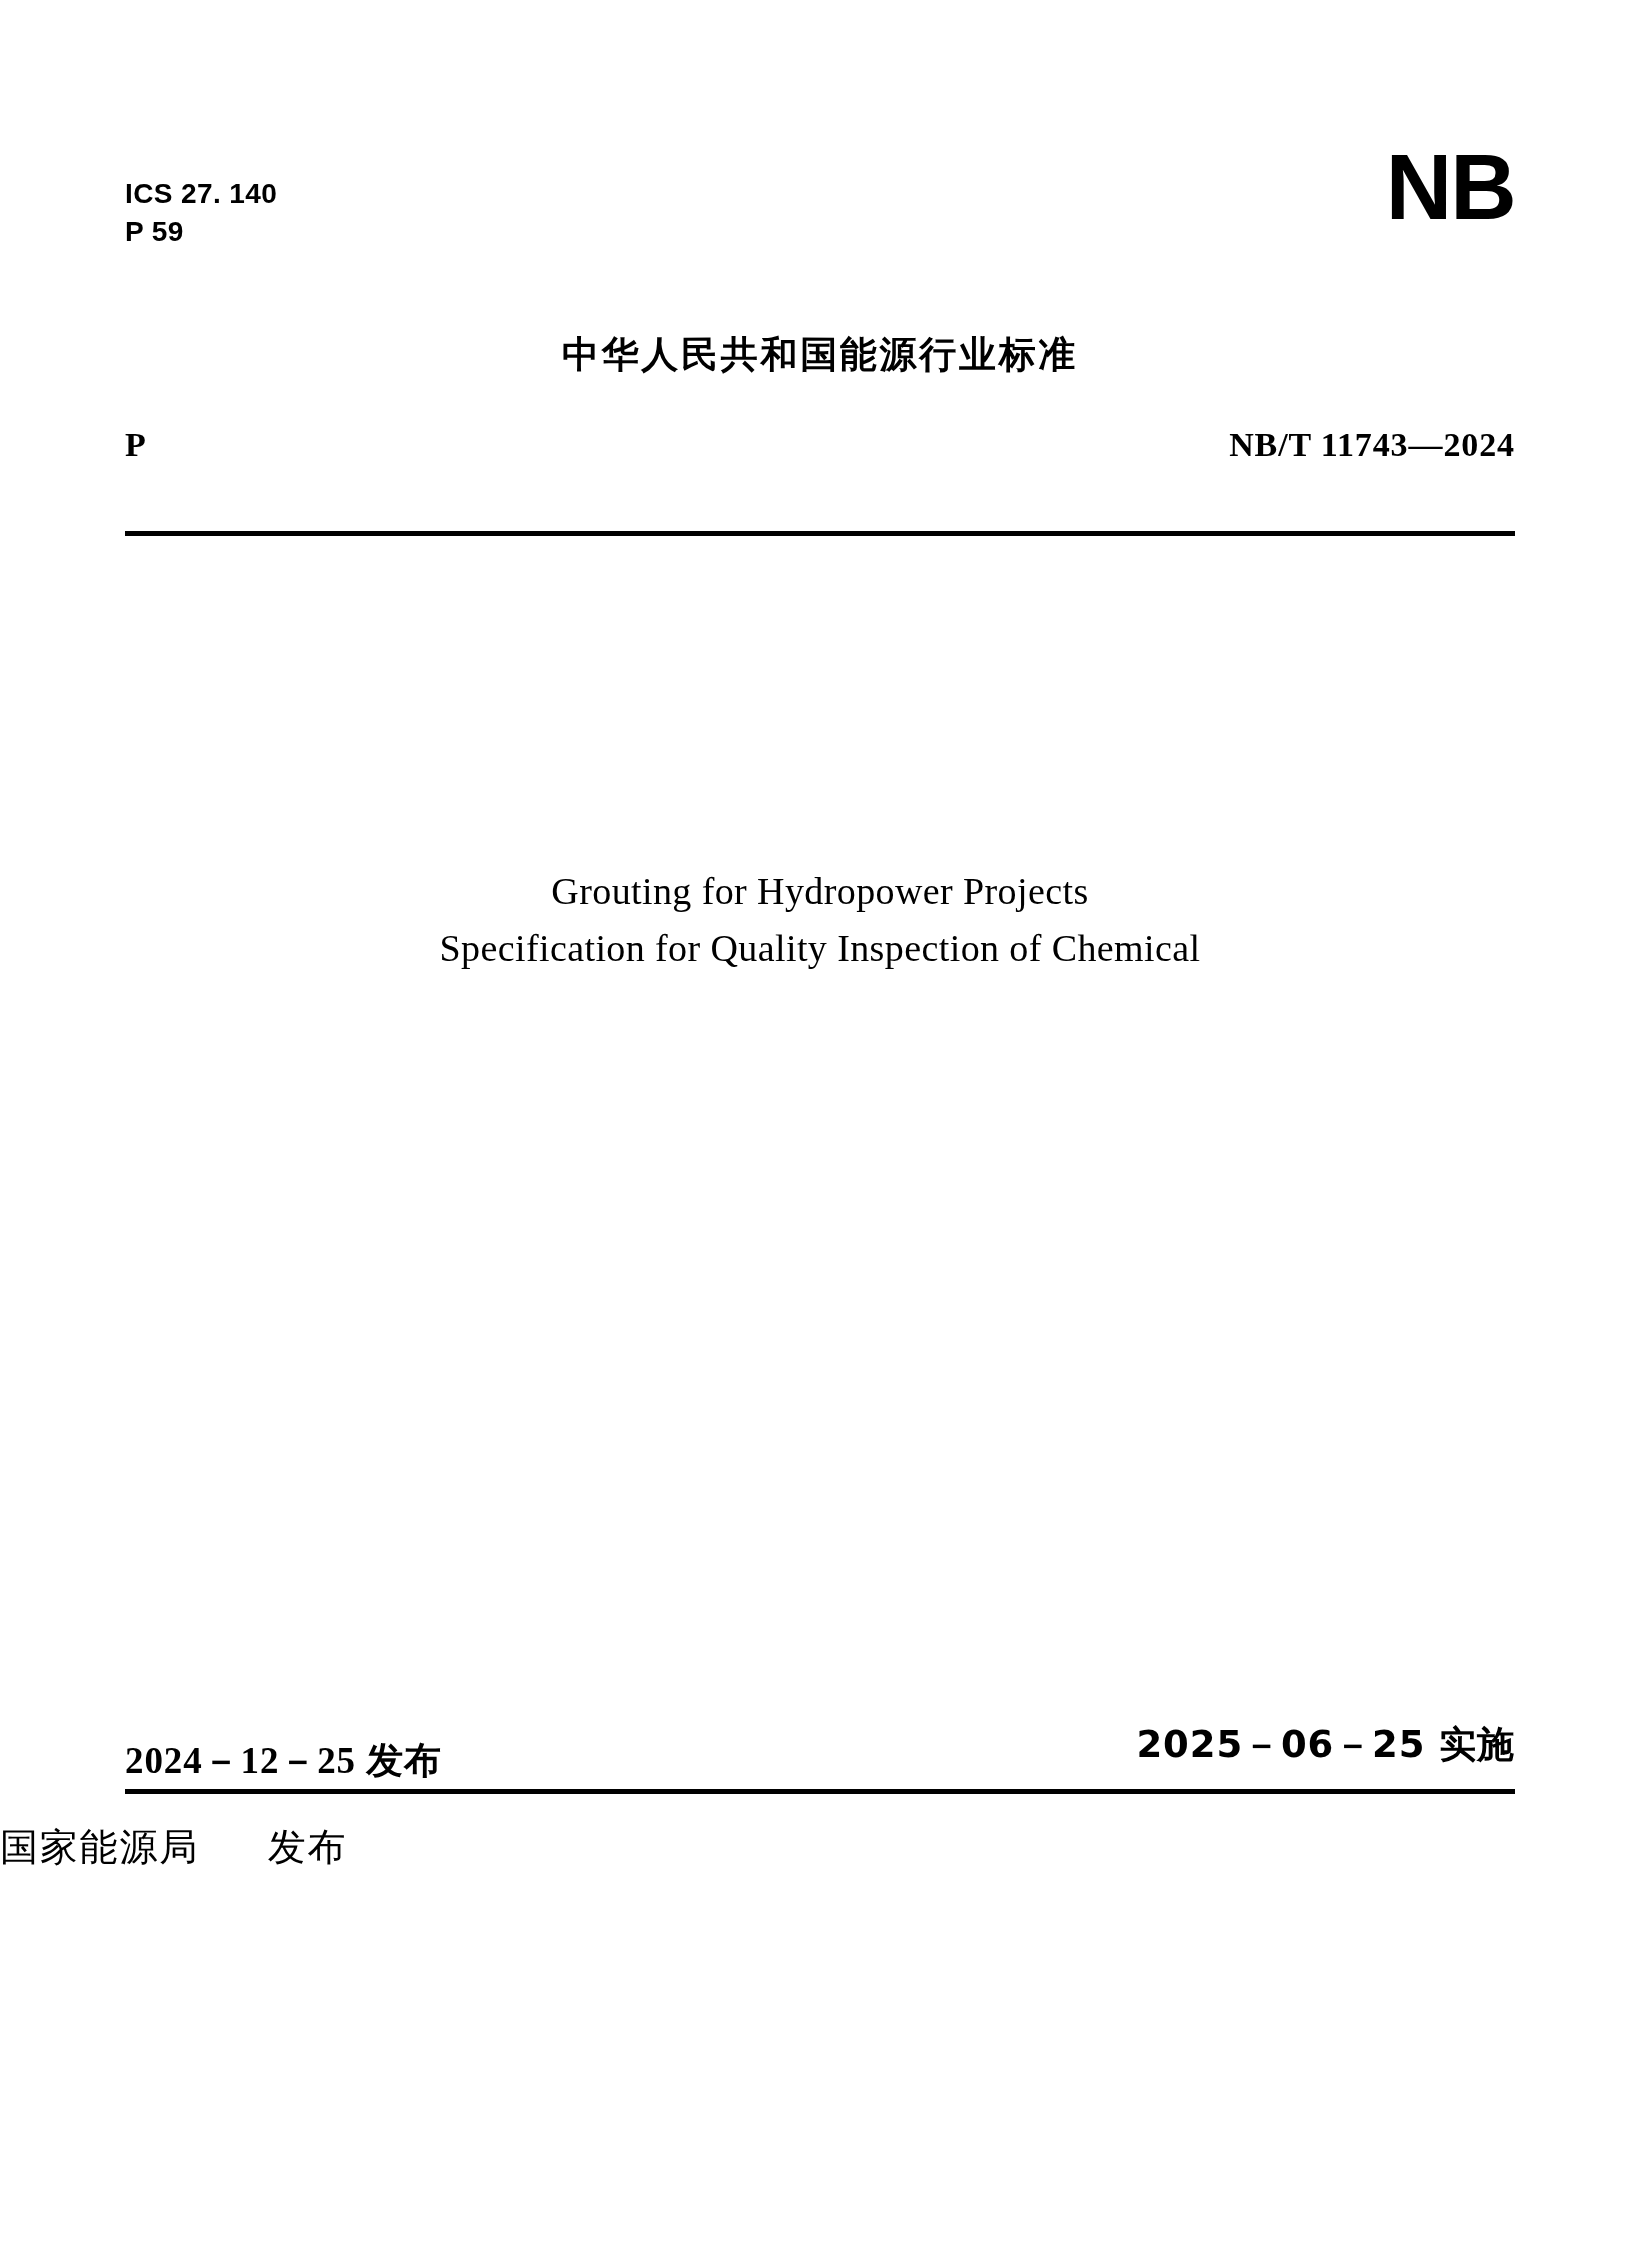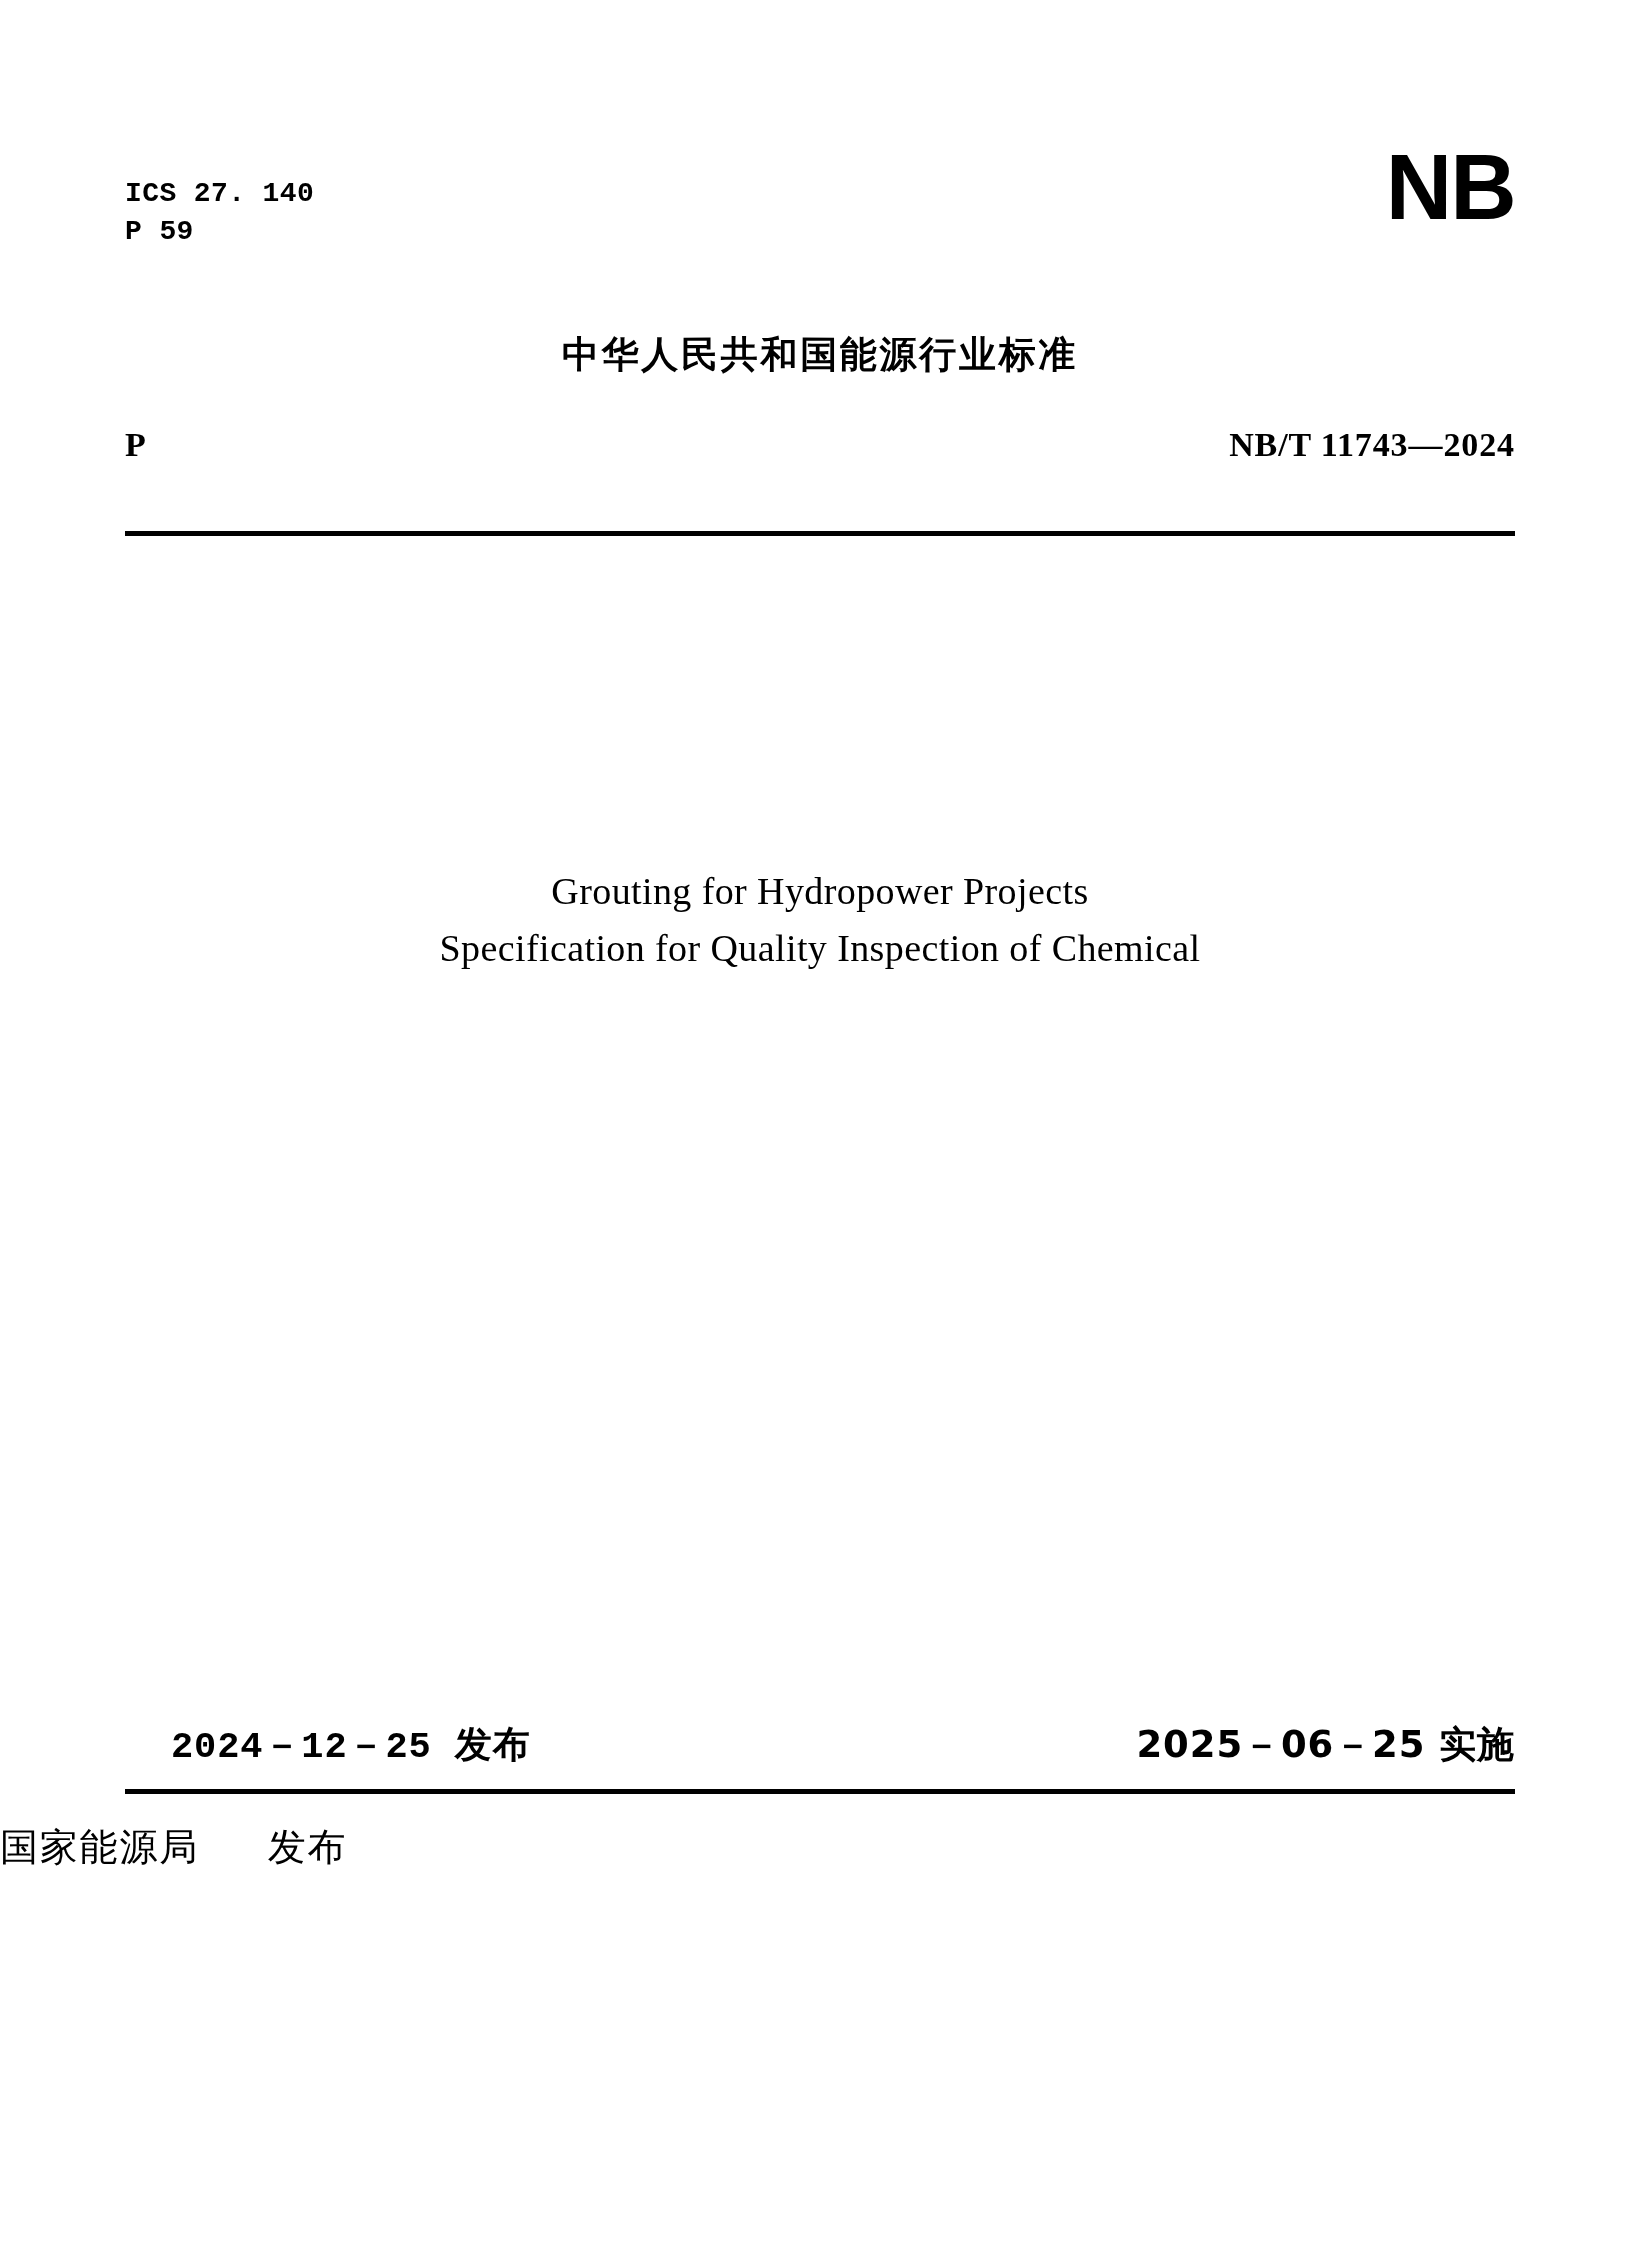--- a/index.html
+++ b/index.html
@@ -23,21 +23,21 @@
     width: 1640px;
     height: 2267px;
     background: #ffffff;
   }
 
   
   .ics-block {
     position: absolute;
     left: 125px;
     top: 175px;
-    font-family: Liberation Mono, monospace;
+    font-family: Liberation Sans, sans-serif;
     font-weight: bold;
     font-size: 28px;
     line-height: 1.35;
     letter-spacing: 0.4px;
   }
   .ics-line { white-space: pre; }
 
   .nb-logo {
     position: absolute;
     right: 125px;
@@ -125,26 +125,25 @@
   .dates-row {
     position: absolute;
     left: 125px;
     right: 125px;
     top: 1720px;
     height: 55px;
   }
   .date-left {
     position: absolute;
     left: 0;
-    top: 0;
-    font-family: Liberation Mono, monospace;
+    top: 16px;
+    font-family: Liberation Serif, serif;
     font-weight: bold;
     font-size: 37px;
     letter-spacing: 0.9px;
-    margin-left: 46px;
   }
   .date-right {
     position: absolute;
     right: 0;
     top: 0;
     font-family: "DejaVu Sans", sans-serif;
     font-weight: bold;
     font-size: 37px;
     letter-spacing: 0.9px;
   }

